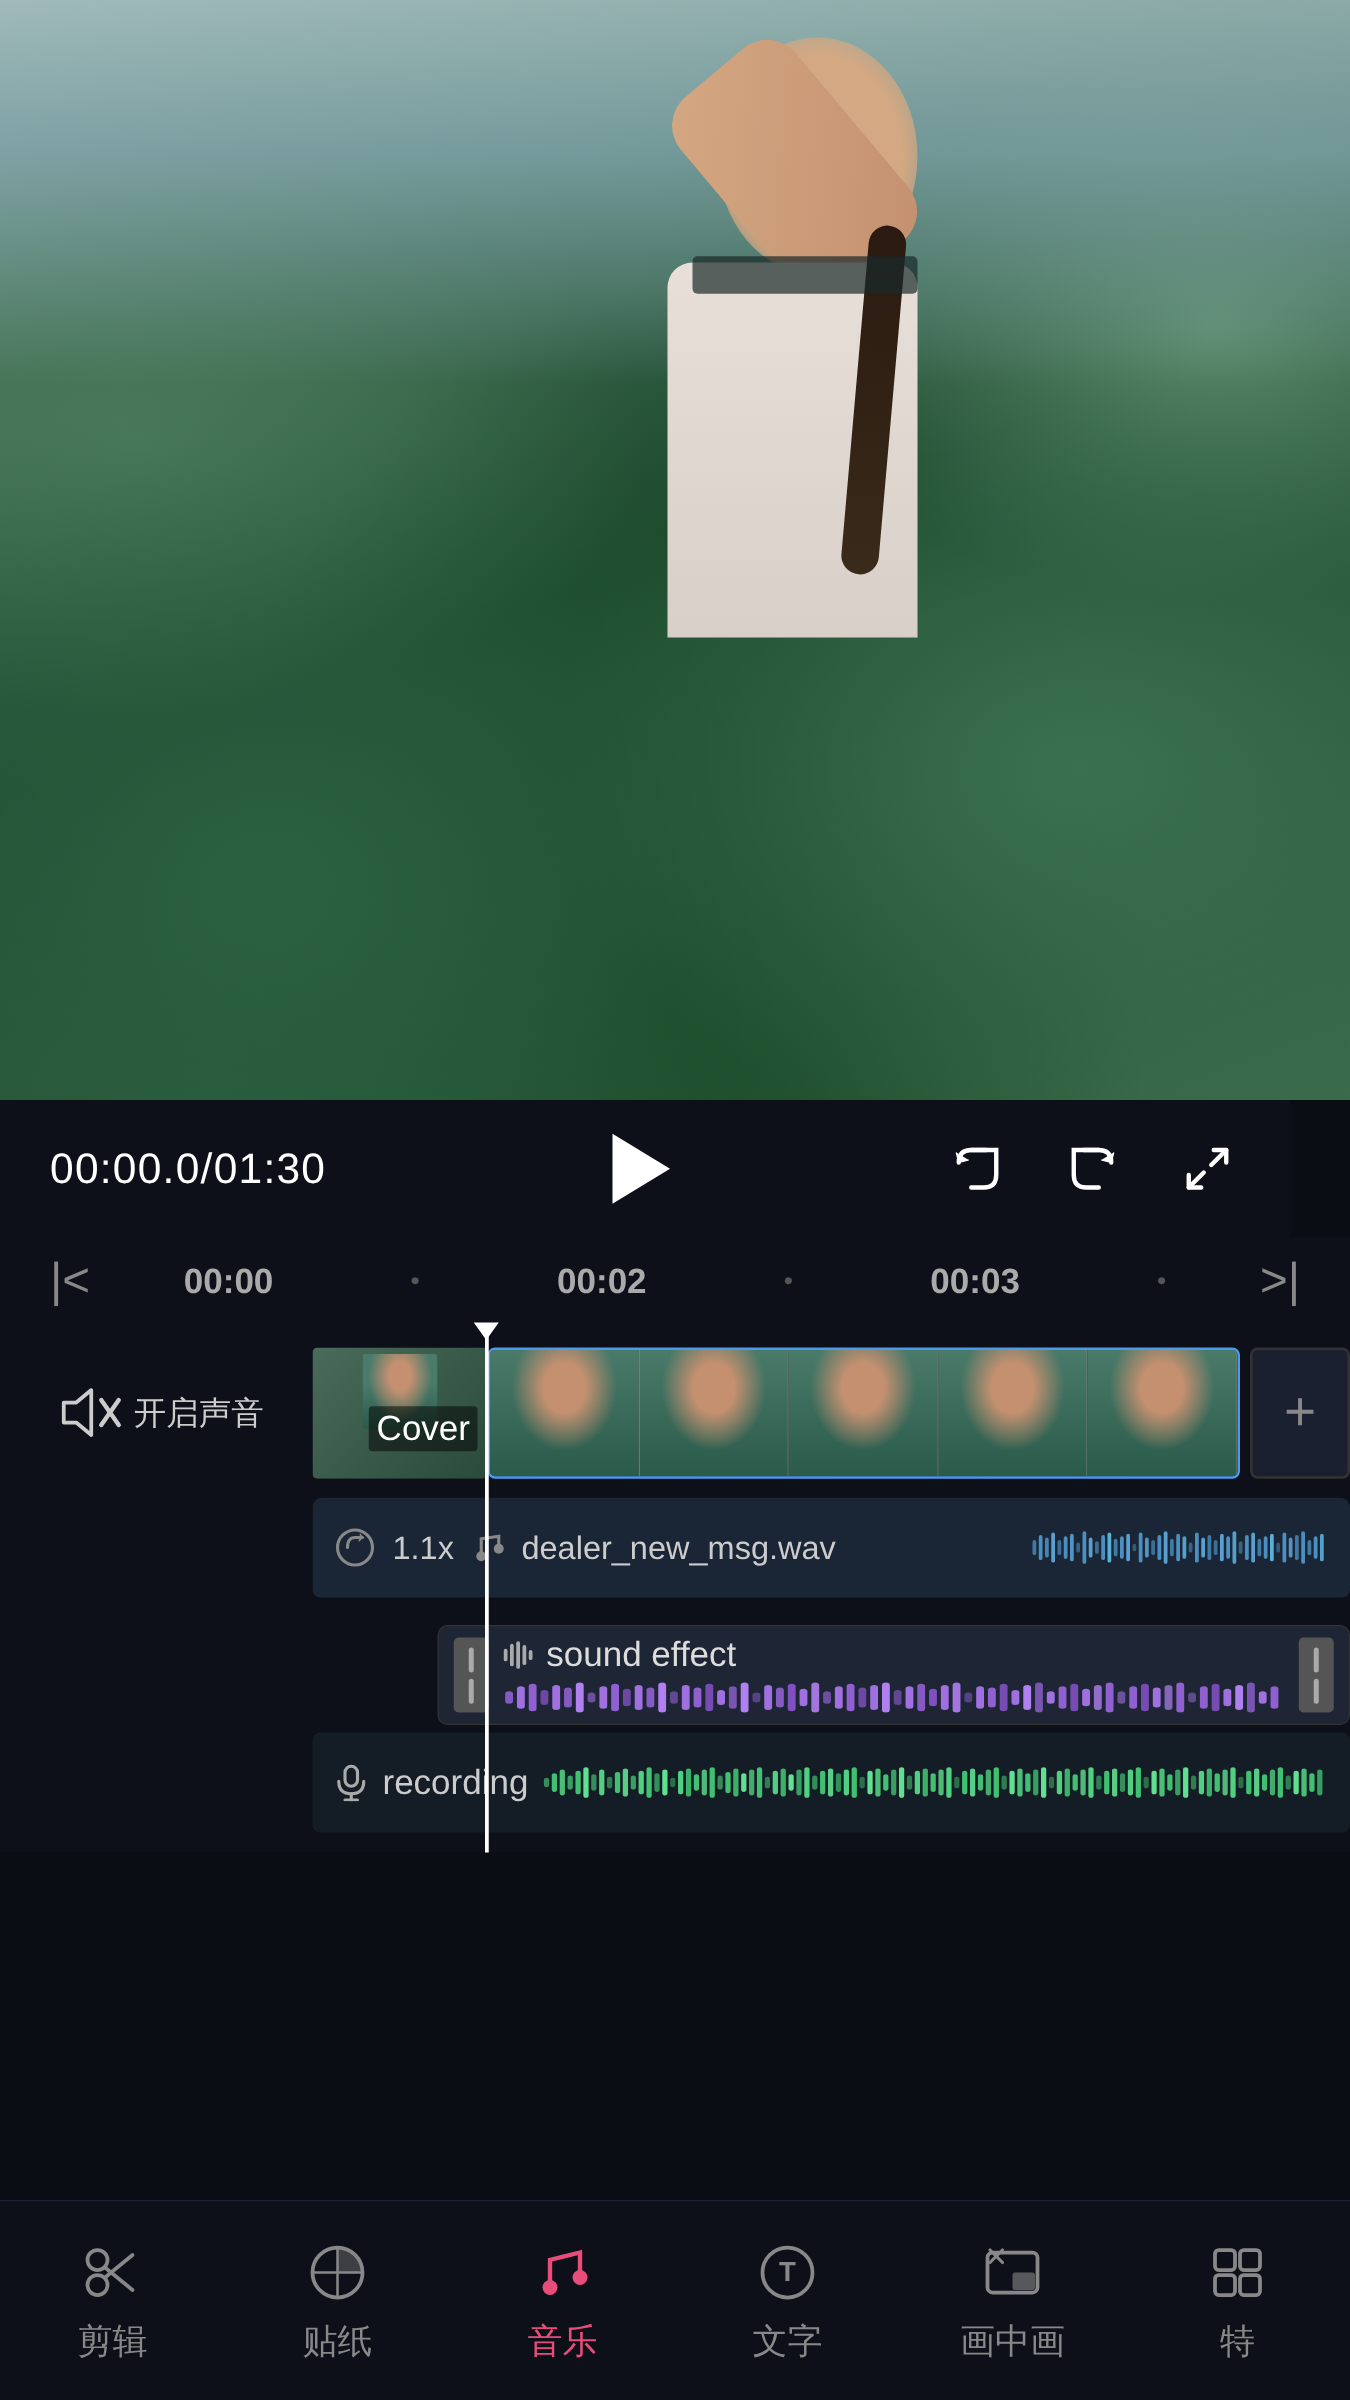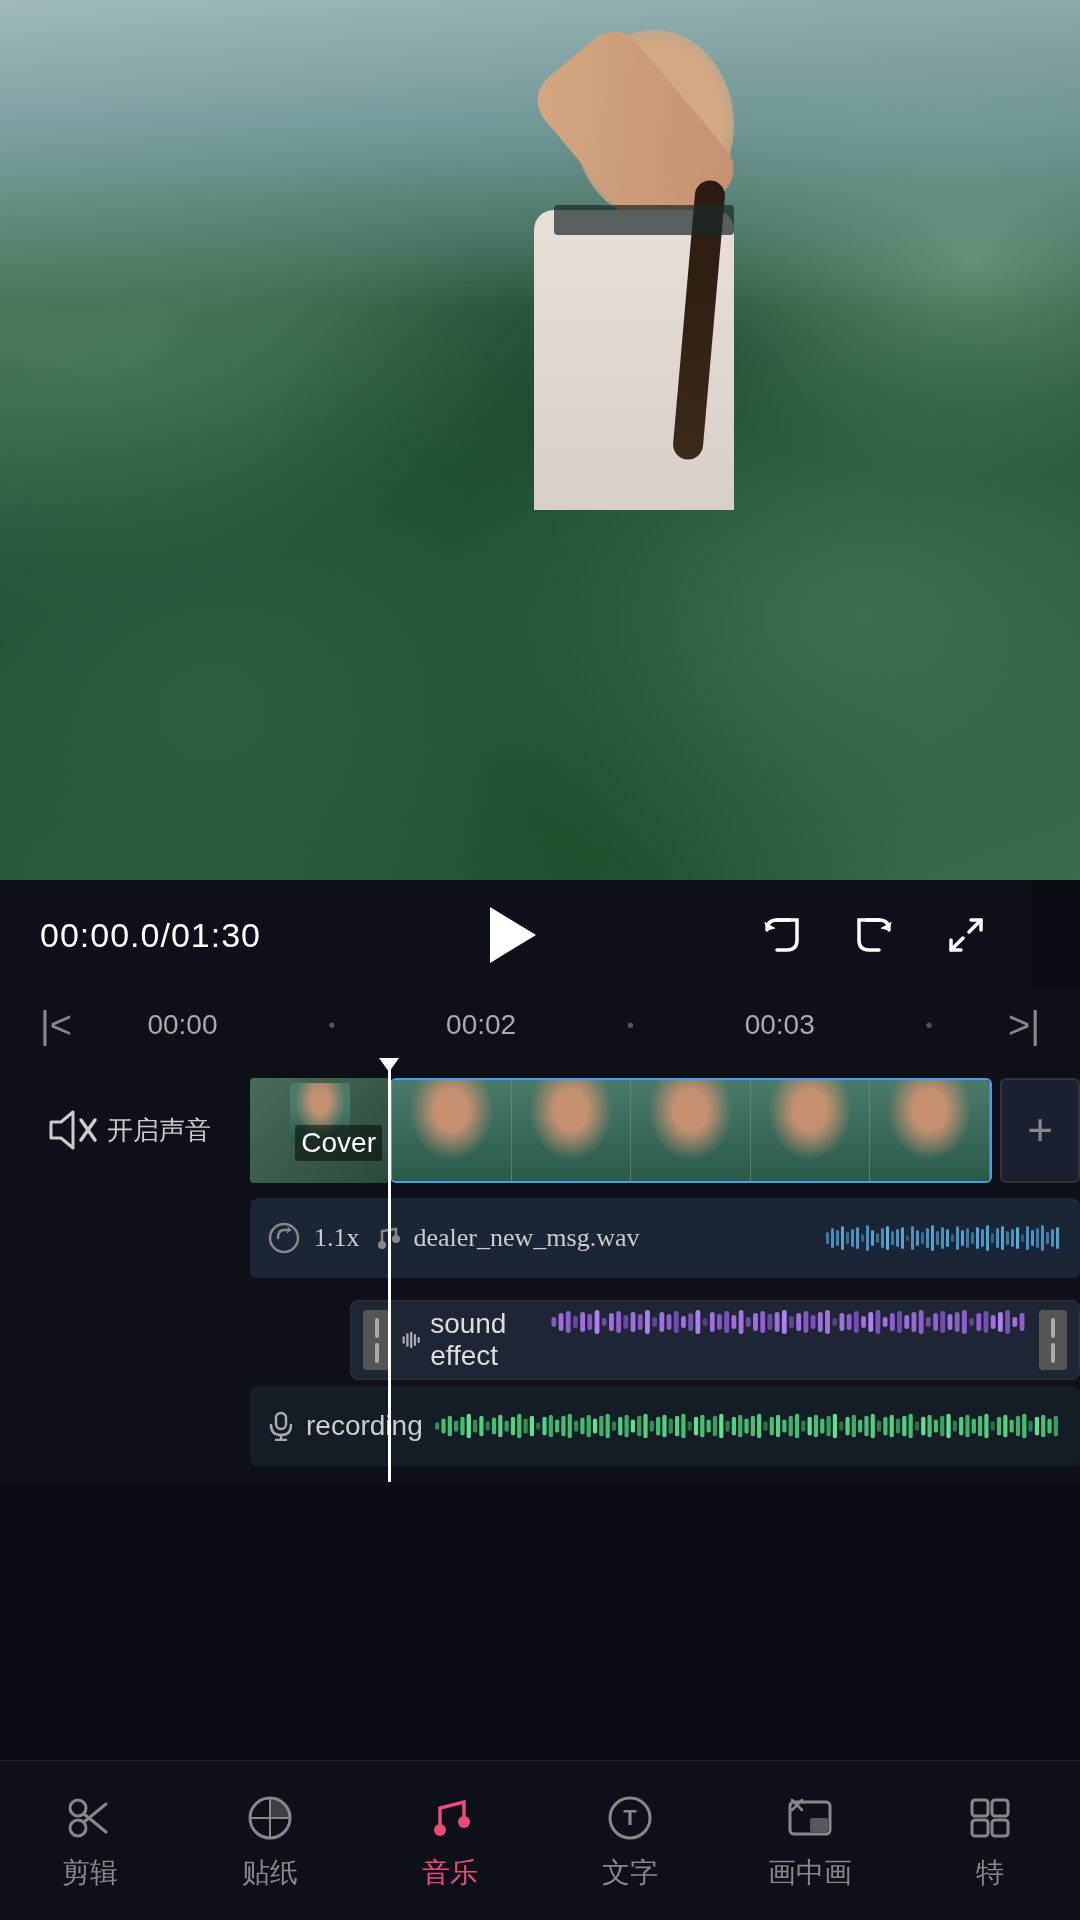--- a/index.html
+++ b/index.html
@@ -108,20 +108,21 @@
       font-size: 38px;
       cursor: pointer;
       padding: 0 20px;
     }
 
     .ruler-timestamps {
       display: flex;
       flex: 1;
       justify-content: space-around;
       align-items: center;
+      font-weight: bold;
     }
 
     .ruler-time {
       color: #aaa;
       font-size: 28px;
     }
 
     .ruler-dot {
       color: #555;
       font-size: 20px;
@@ -262,21 +263,20 @@
       position: relative;
     }
 
     .audio-track-content {
       margin-left: 250px;
       flex: 1;
       height: 96px;
       border-radius: 8px;
       position: relative;
       overflow: hidden;
-      font-family: Liberation Serif, serif;
     }
 
     
     .music-track {
       background: #1a2535;
       height: 80px;
       border-radius: 6px;
       display: flex;
       align-items: center;
       padding: 0 16px;
@@ -341,22 +341,23 @@
     .se-handle-line {
       width: 4px;
       height: 20px;
       background: #aaa;
       border-radius: 2px;
     }
 
     .se-content {
       flex: 1;
       display: flex;
-      flex-direction: row;
+      flex-direction: column;
       gap: 4px;
+      text-align: right;
     }
 
     .se-label-row {
       display: flex;
       align-items: center;
       gap: 8px;
     }
 
     .se-label-text {
       color: #ddd;

